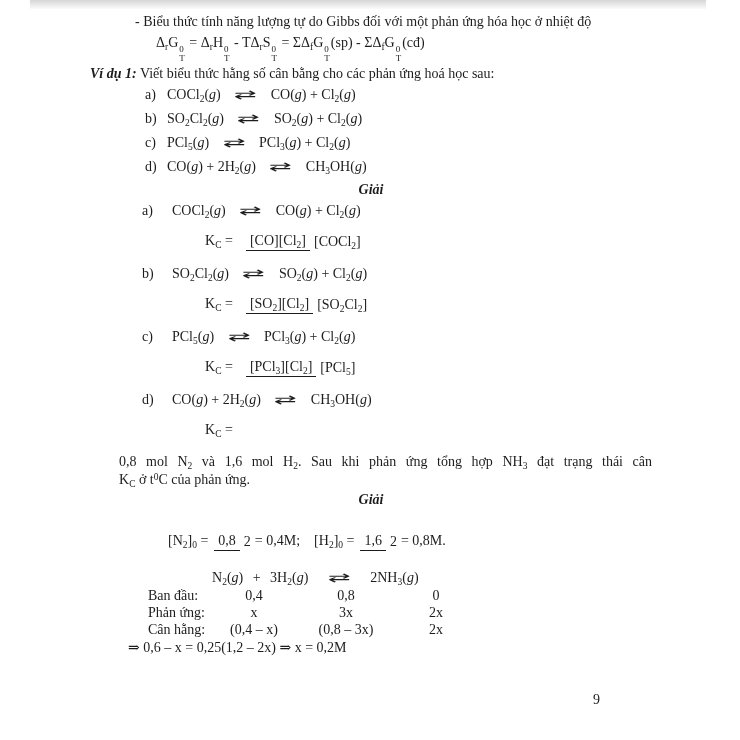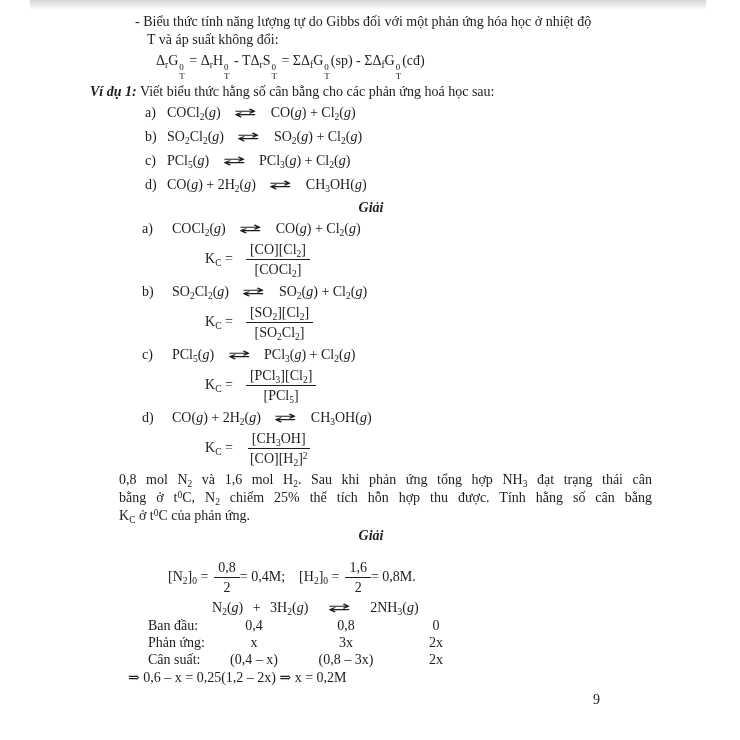--- a/index.html
+++ b/index.html
@@ -21,52 +21,51 @@
   .bi{font-weight:bold;font-style:italic;text-align:right;}
   .vd-line{line-height:19px;}
   .rx{display:flex;line-height:24px;margin-left:55px;white-space:nowrap;}
   .rx .rx-label{width:22px;flex:0 0 auto;}
   .giai{text-align:center;line-height:17px;margin:2px 0 3px;}
   .sol{margin-bottom:4px;}
   .sol-eq{display:flex;line-height:20px;margin-left:52px;white-space:nowrap;}
   .sol-eq .sol-label{width:30px;flex:0 0 auto;}
   .kcrow{display:flex;align-items:center;margin:1px 0 2px 115px;min-height:38px;white-space:nowrap;}
   .kcrow .kc-label{margin-right:13px;}
-  .frac{display:inline-flex;flex-direction:column;align-items:center;line-height:17px;}
+  .frac{display:inline-flex;flex-direction:row;align-items:center;line-height:17px;}
   .frac .num{padding:0 4px 1px;border-bottom:1.2px solid #1c1c1c;}
   .frac .den{padding:1px 4px 0;}
   .vd2-line{line-height:18px;}
   .vd2-line.j{text-align:justify;text-align-last:justify;}
   .vd2-line.ind{margin-left:29px;}
   .conc{display:flex;align-items:center;margin:14px 0 2px 78px;min-height:38px;white-space:nowrap;}
   .conc .cpart{margin-right:6px;}
   .conc .gap{width:8px;}
   .ice{display:grid;grid-template-columns:64px 84px 100px 80px;margin-left:58px;line-height:17px;}
-  .ice .ice-eq{grid-column:2 / span 3;line-height:19px;word-spacing:6px;white-space:nowrap;}
+  .ice .ice-eq{grid-column:2 / span 3;line-height:19px;word-spacing:6px;white-space:nowrap;margin-top:6px;}
   .ice .c{text-align:center;}
   .ded{line-height:19px;margin-left:38px;white-space:nowrap;}
   .page-number{position:absolute;left:593px;top:691px;line-height:17px;}
   sub{font-size:9.5px;vertical-align:-3px;line-height:0;}
   sup{font-size:9.5px;vertical-align:4px;line-height:0;}
   .supsub{display:inline-flex;flex-direction:column;align-items:flex-start;
     font-size:9px;line-height:9px;vertical-align:-5px;margin:0 1px;}
   .supsub span{display:block;}
   .eqarr{display:inline-block;transform:scaleX(2.1);margin:0 16px;
     font-family:"DejaVu Sans",sans-serif;font-size:13px;}
 </style>
 </head>
 <body>
 
 <div class="page">
   <div class="top-shadow"></div>
 
   <div class="content">
 
     <div class="l intro-l1">- Biểu thức tính năng lượng tự do Gibbs đối với một phản ứng hóa học ở nhiệt độ</div>
-    <div class="l intro-l2">T và áp suất không đổi:</div>
     <div class="formula">Δ<sub>r</sub>G<span class="supsub">
           <span>0</span>
           <span>T</span>
         </span> = Δ<sub>r</sub>H<span class="supsub">
           <span>0</span>
           <span>T</span>
         </span> - TΔ<sub>r</sub>S<span class="supsub">
           <span>0</span>
           <span>T</span>
         </span> = ΣΔ<sub>f</sub>G<span class="supsub">
@@ -140,31 +139,26 @@
             </span>
           </div>
       </div>
       <div class="sol">
         <div class="sol-eq">
             <span class="sol-label">d)</span>
             <span>CO(<i>g</i>) + 2H<sub>2</sub>(<i>g</i>) <span class="eqarr">⇄</span> CH<sub>3</sub>OH(<i>g</i>)</span>
           </div>
         <div class="kcrow">
             <span class="kc-label">K<sub>C</sub> =</span>
-            <span class="frac">
-              <span class="num">[CH<sub>3</sub>OH]</span>
-              <span class="den">[CO][H<sub>2</sub>]<sup>2</sup></span>
-            </span>
           </div>
       </div>
     </div>
 
     <div>
       <div class="vd2-line j ind">0,8 mol N<sub>2</sub> và 1,6 mol H<sub>2</sub>. Sau khi phản ứng tổng hợp NH<sub>3</sub> đạt trạng thái cân</div>
-      <div class="vd2-line j ind">bằng ở t<sup>0</sup>C, N<sub>2</sub> chiếm 25% thể tích hỗn hợp thu được. Tính hằng số cân bằng</div>
       <div class="vd2-line ind">K<sub>C</sub> ở t<sup>0</sup>C của phản ứng.</div>
     </div>
 
     <div class="giai bi">Giải</div>
 
     <div class="conc">
       <span class="cpart">[N<sub>2</sub>]<sub>0</sub> =</span>
         <span class="frac">
           <span class="num">0,8</span>
           <span class="den">2</span>
@@ -183,21 +177,21 @@
       <div></div>
       <div class="ice-eq">N<sub>2</sub>(<i>g</i>) + 3H<sub>2</sub>(<i>g</i>) <span class="eqarr">⇄</span> 2NH<sub>3</sub>(<i>g</i>)</div>
       <div>Ban đầu:</div>
       <div class="c">0,4</div>
       <div class="c">0,8</div>
       <div class="c">0</div>
       <div>Phản ứng:</div>
       <div class="c">x</div>
       <div class="c">3x</div>
       <div class="c">2x</div>
-      <div>Cân suất:</div>
+      <div>Cân hằng:</div>
       <div class="c">(0,4 – x)</div>
       <div class="c">(0,8 – 3x)</div>
       <div class="c">2x</div>
     </div>
 
     <div class="ded">⇒ 0,6 – x = 0,25(1,2 – 2x) ⇒ x = 0,2M</div>
 
   </div>
 
   <div class="page-number">9</div>

